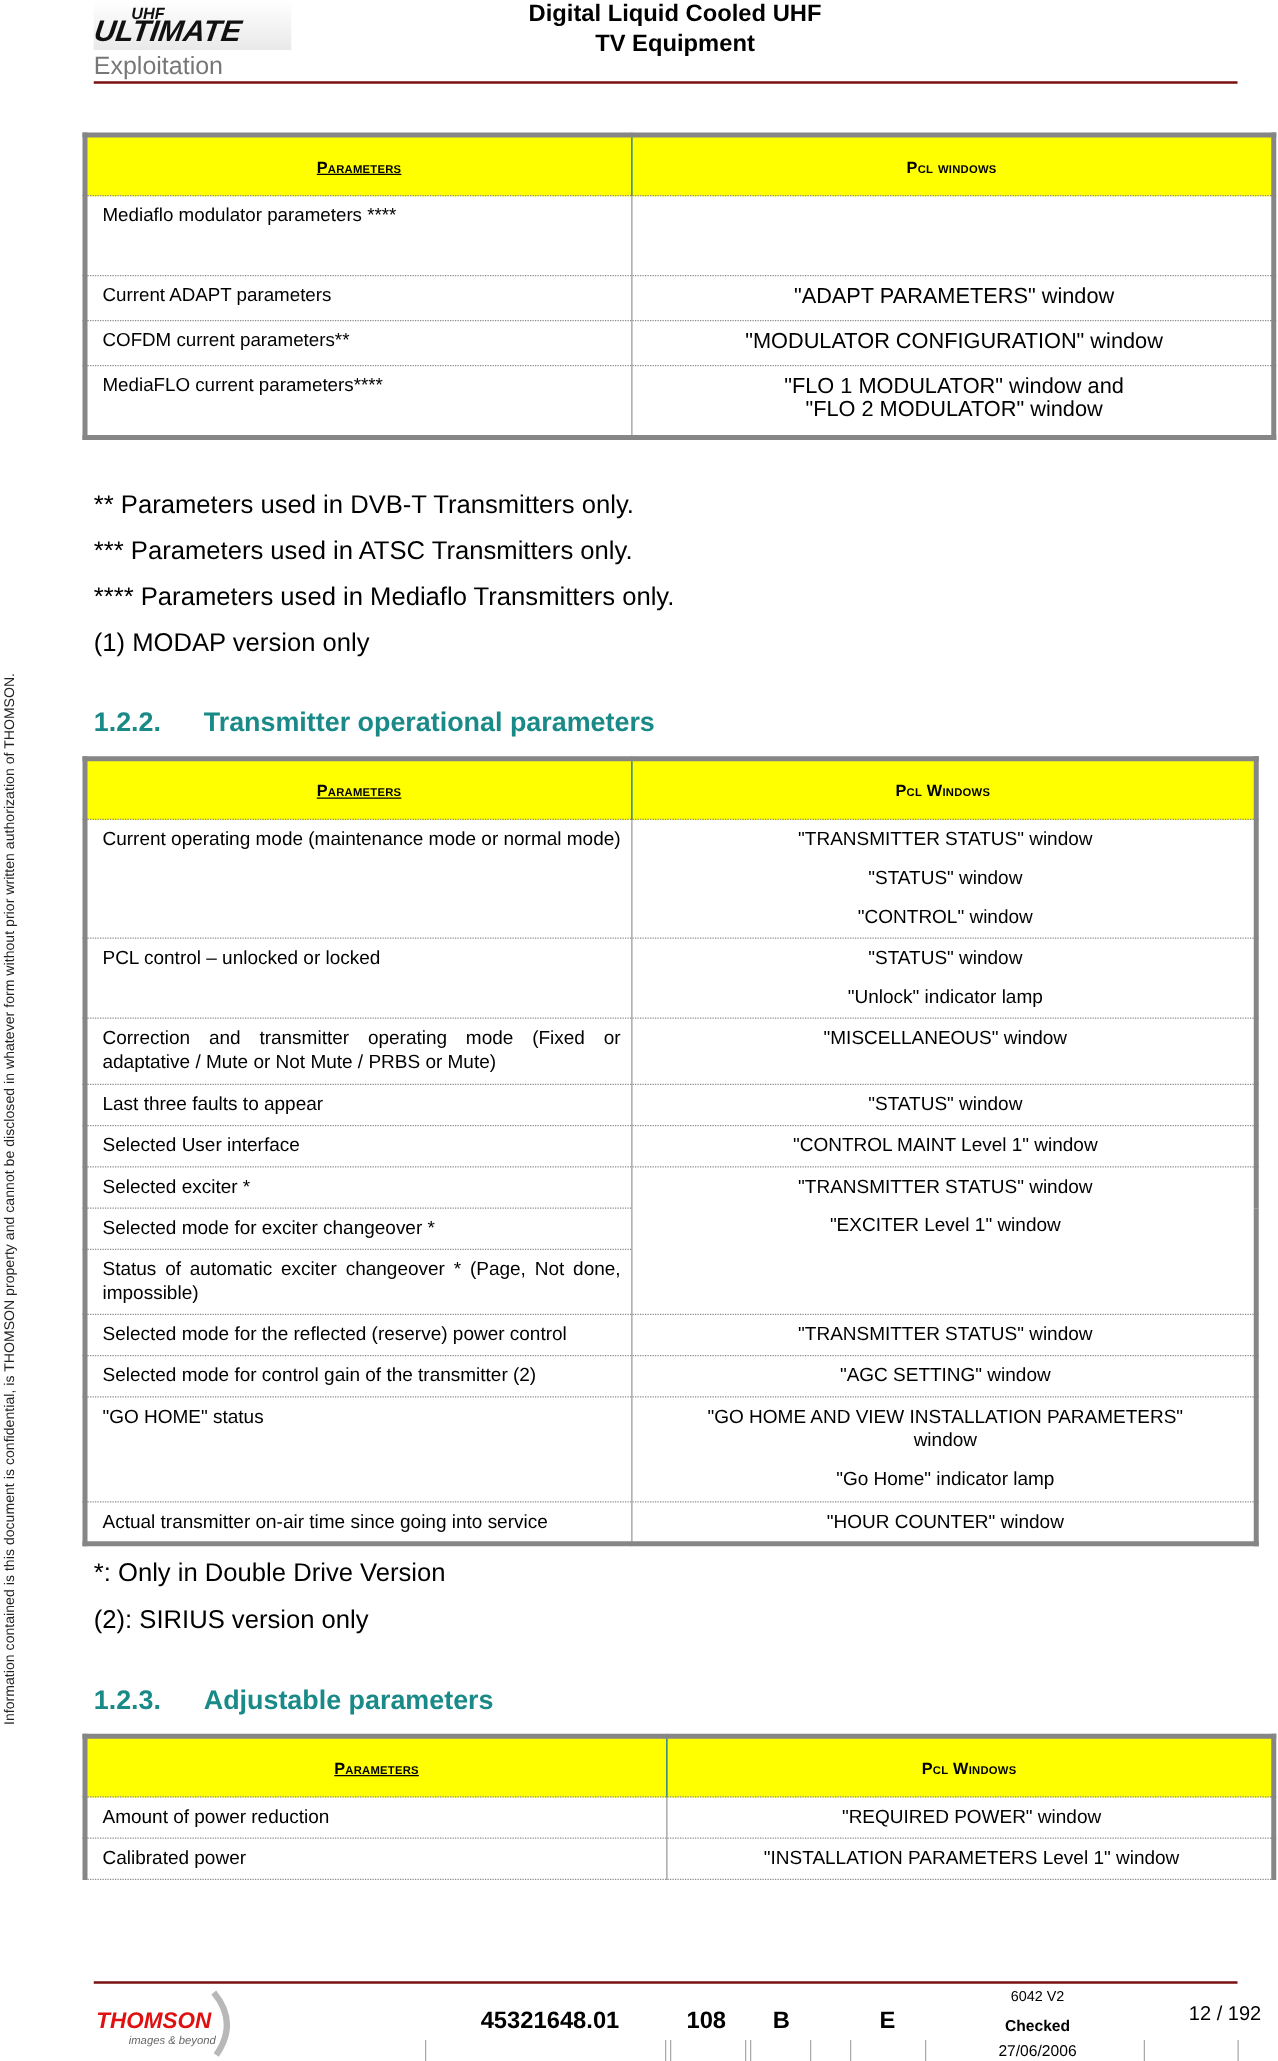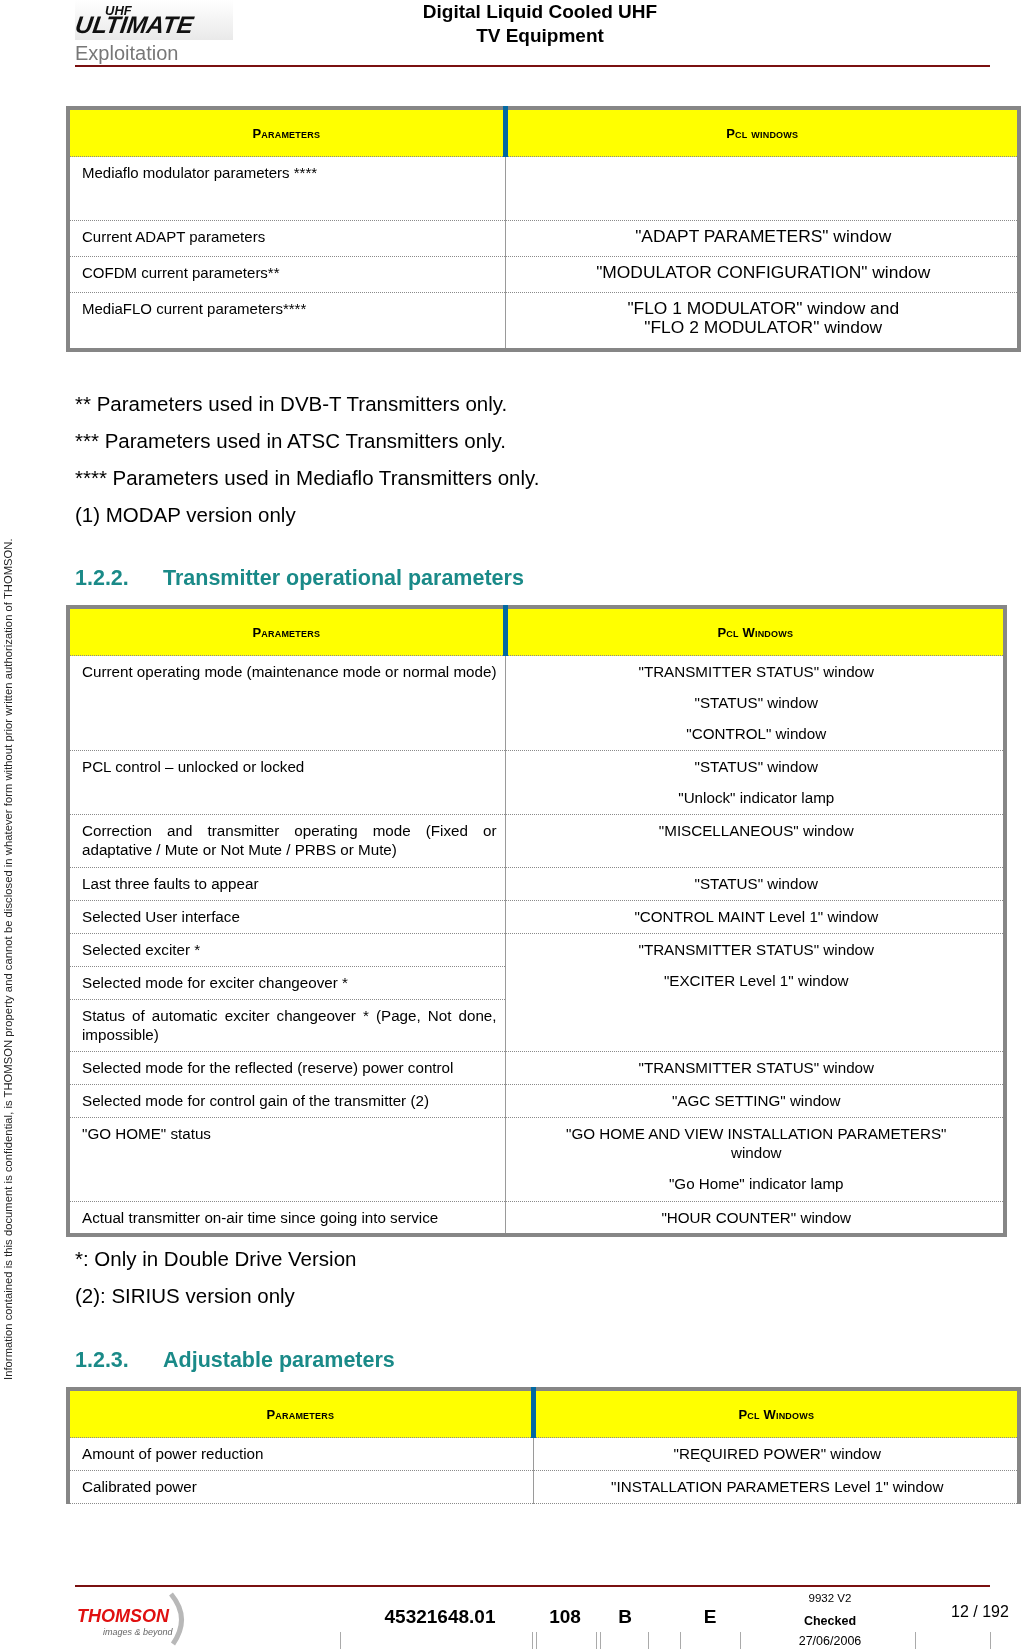--- a/index.html
+++ b/index.html
@@ -19,21 +19,21 @@
                font-weight:bold; font-size:19px; line-height:24px; }
   .hdr-sub { position:absolute; left:75px; top:42px; font-size:20px; color:#777; }
   .hdr-rule { position:absolute; left:75px; top:65px; width:915px; height:2px; background:#7a1010; }
 
   
   table.pt { position:absolute; border-collapse:collapse; border:4px solid #868686;
              font-size:15.2px; }
   table.pt th { background:#ffff00; height:46px; font-weight:bold; font-size:13px;
                 text-align:center; vertical-align:middle; padding:0;
                 font-variant:small-caps; letter-spacing:0.2px; }
-  table.pt th.lc { border-right:5px solid #0369a1; }
+  table.pt th.lc { border-right:1px solid #0369a1;text-decoration:underline; }
   table.pt td { vertical-align:top; padding:6px 8px 4px 12px; border-top:1px dotted #8a8a8a; line-height:19px; }
   table.pt td.l { border-right:1px solid #9a9a9a; text-align:left;margin-top:40px; }
   table.pt td.l.just { text-align:justify; }
   table.pt td.r { text-align:center; }
   .r .ln { display:block; margin-bottom:12px; }
   .r .ln:last-child { margin-bottom:0; }
   .r .ln.tight { margin-bottom:0; }
   .big td { font-size:17.4px; }
   .big td.l { font-size:15px; }
 
@@ -237,21 +237,21 @@
     <path d="M96 2 Q116 26 98 52" stroke="#b8b8b8" stroke-width="5" fill="none"></path>
     <text x="2" y="30" font-family="Liberation Sans, sans-serif" font-weight="bold" font-style="italic" font-size="18" fill="#e01010">THOMSON</text>
     <text x="28" y="43" font-family="Liberation Sans, sans-serif" font-style="italic" font-size="9" fill="#666">images &amp; beyond</text>
   </svg>
 </div>
 
 <div class="ftr-cell ftr-big" style="left:360px; width:160px;">45321648.01</div>
 <div class="ftr-cell ftr-big" style="left:540px; width:50px;">108</div>
 <div class="ftr-cell ftr-big" style="left:605px; width:40px;">B</div>
 <div class="ftr-cell ftr-big" style="left:690px; width:40px;">E</div>
-<div class="ftr-cell" style="left:775px; width:110px; top:1592px; font-size:11.5px;">9932 V2</div>
+<div class="ftr-cell" style="left:775px; width:110px; top:1592px; font-size:11.5px;">6042 V2</div>
 <div class="ftr-cell" style="left:775px; width:110px; top:1614px; font-size:12.5px; font-weight:bold;">Checked</div>
 <div class="ftr-cell" style="left:775px; width:110px; top:1634px; font-size:12.5px;">27/06/2006</div>
 <div class="ftr-cell" style="left:940px; width:80px; top:1603px; font-size:16px;">12 / 192</div>
 
 <div class="ftr-sep" style="left:340px"></div>
 <div class="ftr-cell ftr-lbl" style="left:340px; width:190px;">Numéro / Number</div>
 <div class="ftr-sep" style="left:532px"></div>
 <div class="ftr-sep" style="left:536px"></div>
 <div class="ftr-cell ftr-lbl" style="left:540px; width:50px;">Doc.</div>
 <div class="ftr-sep" style="left:596px"></div>

